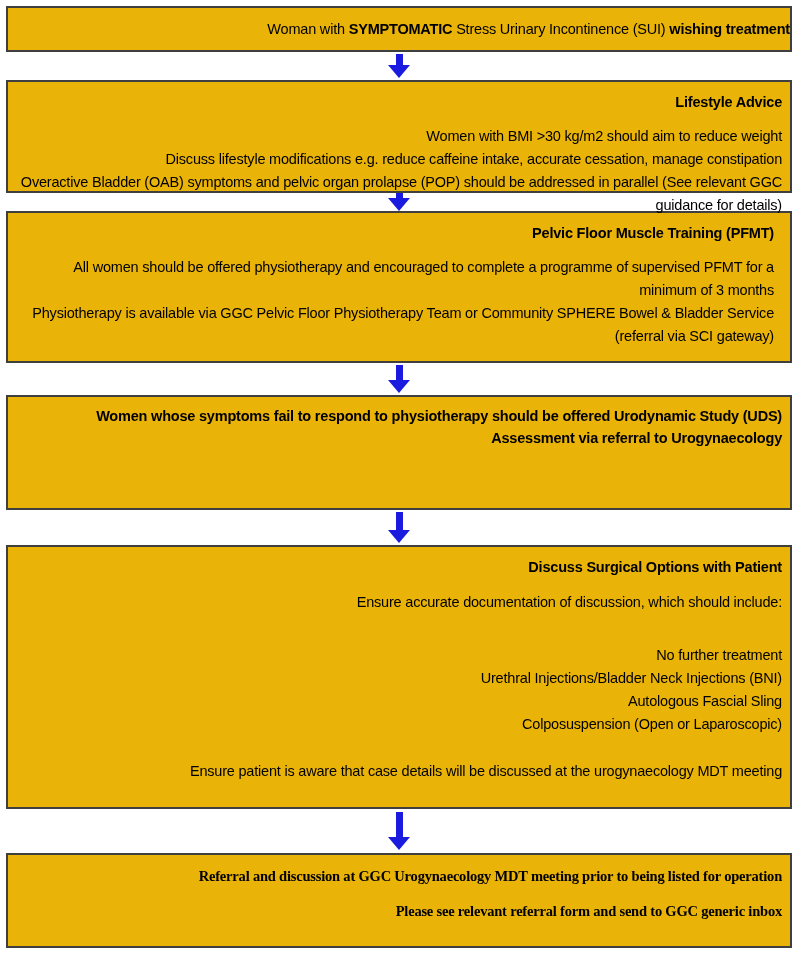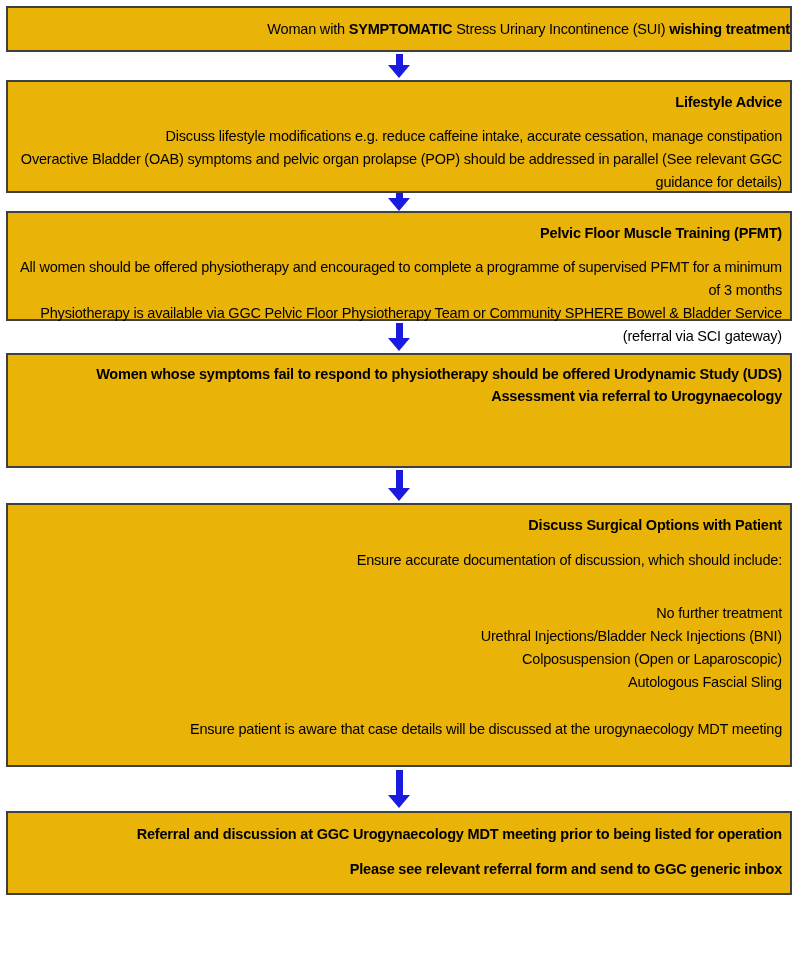--- a/index.html
+++ b/index.html
@@ -23,25 +23,25 @@
   .box {
     margin: 0 6px;
     border: 2px solid var(--box_border);
     background: #eab308;
     text-align: right;
     line-height: 23px;
   }
   .box p { line-height: 23px; }
   .b-start  { height: 46px; padding-top: 10px; }
   .b-lifestyle { height: 113px; padding: 9px 8px 0 8px; }
-  .b-pfmt   { height: 110px; padding: 9px 8px 0 8px; }
+  .b-pfmt   { height: 152px; padding: 9px 16px 0 8px; }
   .b-uds    { height: 115px; padding: 8px 8px 0 8px; line-height: 22px; }
   .b-uds p  { line-height: 22px; }
   .b-surgical { height: 264px; padding: 9px 8px 0 8px; }
-  .b-referral { height: 84px; padding: 10px 8px 0 8px; }
+  .b-referral { height: 95px; padding: 10px 8px 0 8px; font-family: Liberation Serif, serif; }
   .box-title { font-weight: bold; margin-bottom: 12px; }
   .b-lifestyle .box-title, .b-pfmt .box-title { margin-bottom: 11px; }
   .bold { font-weight: bold; }
   .italic { font-style: italic; }
   .b-uds .bold-para { margin-bottom: 7px; }
   .intro { margin-bottom: 30px; }
   .options { list-style: none; margin-bottom: 24px; }
   .note1 { margin-bottom: 15px; }
   .b-referral .r1 { margin-bottom: 12px; }
   
@@ -85,20 +85,21 @@
 
   <div class="gap gap-1">
     <div class="arrow">
       <div class="arrow-shaft"></div>
       <div class="arrow-head"></div>
     </div>
   </div>
 
   <div class="box b-lifestyle">
     <p class="box-title">Lifestyle Advice</p>
+    <p>Women with BMI &gt;30 kg/m2 should aim to reduce weight</p>
     <p>Discuss lifestyle modifications e.g. reduce caffeine intake, accurate cessation, manage constipation</p>
     <p>Overactive Bladder (OAB) symptoms and pelvic organ prolapse (POP) should be addressed in parallel (See relevant GGC guidance for details)</p>
   </div>
 
   <div class="gap gap-2">
     <div class="arrow">
       <div class="arrow-shaft"></div>
       <div class="arrow-head"></div>
     </div>
   </div>
@@ -126,22 +127,22 @@
       <div class="arrow-head"></div>
     </div>
   </div>
 
   <div class="box b-surgical">
     <p class="box-title">Discuss Surgical Options with Patient</p>
     <p class="intro">Ensure accurate documentation of discussion, which should include:</p>
     <ul class="options">
       <li>No further treatment</li>
       <li>Urethral Injections/Bladder Neck Injections (BNI)</li>
+      <li>Autologous Fascial Sling</li>
       <li>Colposuspension (Open or Laparoscopic)</li>
-      <li>Autologous Fascial Sling</li>
     </ul>
     <p class="note1">Ensure patient is aware that case details will be discussed at the urogynaecology MDT meeting</p>
   </div>
 
   <div class="gap gap-5">
     <div class="arrow">
       <div class="arrow-shaft"></div>
       <div class="arrow-head"></div>
     </div>
   </div>

